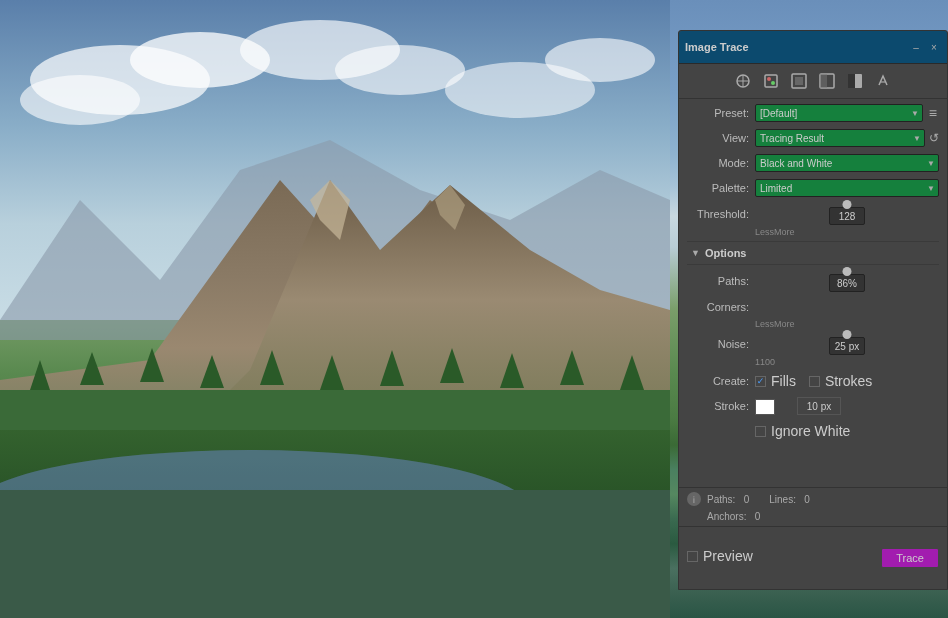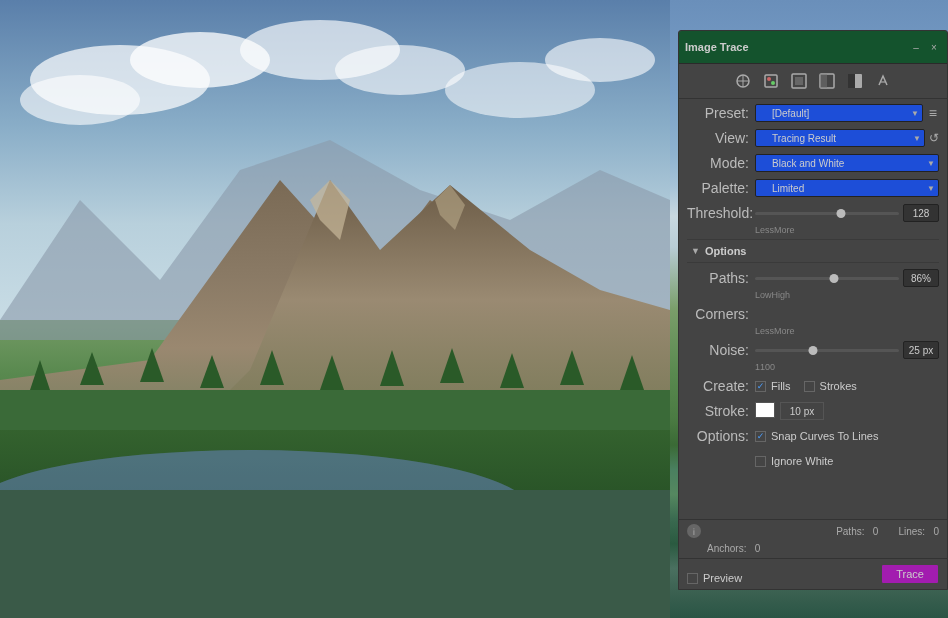--- a/index.html
+++ b/index.html
@@ -56,21 +56,21 @@
       width: 270px;
       height: 560px;
       background: #444444;
       border: 1px solid #333;
       border-radius: 3px 3px 0 0;
       display: flex;
       flex-direction: column;
     }
 
     #panel-titlebar {
-      background: #14532d;
+      background: #0c4a6e;
       height: 22px;
       display: flex;
       align-items: center;
       justify-content: space-between;
       padding: 16px 6px;
       border-bottom: 1px solid #2a2a2a;
       border-radius: 3px 3px 0 0;
     }
 
     #panel-title {
@@ -130,39 +130,39 @@
       align-items: center;
       margin-bottom: 5px;
       min-height: 20px;
     }
 
     .row-label {
       color: #bbb;
       width: 68px;
       text-align: right;
       padding-right: 6px;
-      font-size: 14px;
+      font-size: 11px;
       flex-shrink: 0;
     }
 
     .row-control {
       flex: 1;
       display: flex;
       align-items: center;
     }
 
     
     .dropdown {
       flex: 1;
       height: 18px;
-      background: #1d4ed8;
+      background: #15803d;
       border: 1px solid #222;
       color: #ccc;
       font-size: 10px;
-      padding: 0 16px;
+      padding: 0 4px;
       border-radius: 2px;
       appearance: none;
       cursor: pointer;
     }
 
     .dropdown-wrapper {
       flex: 1;
       position: relative;
       display: flex;
       align-items: center;
@@ -198,20 +198,21 @@
       font-size: 12px;
       cursor: pointer;
       margin-left: 4px;
     }
 
     
     .slider-row {
       display: flex;
       align-items: center;
       gap: 4px;
+      flex-direction: column;
     }
 
     .slider {
       flex: 1;
       height: 3px;
       background: #555;
       border-radius: 2px;
       position: relative;
       cursor: pointer;
     }
@@ -319,21 +320,21 @@
     }
 
     .cb.checked::after {
       content: '✓';
       font-size: 9px;
       color: #4a9eff;
     }
 
     .cb-label {
       color: #ccc;
-      font-size: 11px;
+      font-size: 14px;
     }
 
     
     .stroke-swatch {
       width: 20px;
       height: 16px;
       background: white;
       border: 1px solid #555;
       margin-right: 3px;
     }
@@ -367,34 +368,33 @@
       justify-content: center;
       color: #aaa;
       font-size: 9px;
       flex-shrink: 0;
     }
 
     .info-stats {
       display: flex;
       gap: 12px;
       flex: 1;
-      justify-content: flex-end;
     }
 
     .stat-item {
       color: #aaa;
       font-size: 10px;
     }
 
     
     #panel-footer {
-      padding: 5px 8px;
+      padding: 21px 8px;
       border-top: 1px solid #333;
       display: flex;
-      align-items: flex-end;
+      align-items: flex-start;
       gap: 16px;
     }
 
     .preview-cb-row {
       display: flex;
       align-items: center;
       gap: 5px;
       flex: 1;
     }
 
@@ -613,24 +613,20 @@
 
     <div class="row">
       <span class="row-label">Paths:</span>
       <div class="row-control slider-row">
         <div class="slider" style="flex:1; height:3px; background:#555; border-radius:2px; position:relative; cursor:pointer;">
           <div class="slider-thumb" style="left:55%;"></div>
         </div>
         <div class="slider-value">86%</div>
       </div>
     </div>
-    <div class="slider-hints">
-      <span class="slider-hint">Low</span>
-      <span class="slider-hint">High</span>
-    </div>
 
     <div class="row">
       <span class="row-label">Corners:</span>
     </div>
     <div class="slider-hints">
       <span class="slider-hint">Less</span>
       <span class="slider-hint">More</span>
     </div>
 
     <div class="row">
@@ -653,33 +649,26 @@
       <div class="row-control checkbox-row">
         <div class="cb checked"></div>
         <span class="cb-label">Fills</span>
         <div class="cb" style="margin-left:8px;"></div>
         <span class="cb-label">Strokes</span>
       </div>
     </div>
 
     <div class="row">
       <span class="row-label">Stroke:</span>
-      <div class="row-control" style="display:flex; align-items:flex-start; gap:2px;">
+      <div class="row-control" style="display:flex; align-items:flex-end; gap:19px;">
         <div class="stroke-swatch"></div>
         <input class="stroke-input" type="text" value="10 px" style="background: rgb(68, 68, 68); border: 1px solid rgb(85, 85, 85); color: rgb(204, 204, 204); font-size: 10px; width: 44px; height: 18px; text-align: center;">
       </div>
     </div>
 
-    <div class="row">
-      <span class="row-label">Options:</span>
-      <div class="row-control checkbox-row">
-        <div class="cb checked"></div>
-        <span class="cb-label">Snap Curves To Lines</span>
-      </div>
-    </div>
 
     <div class="row">
       <span class="row-label"></span>
       <div class="row-control checkbox-row">
         <div class="cb"></div>
         <span class="cb-label">Ignore White</span>
       </div>
     </div>
 
   </div>

